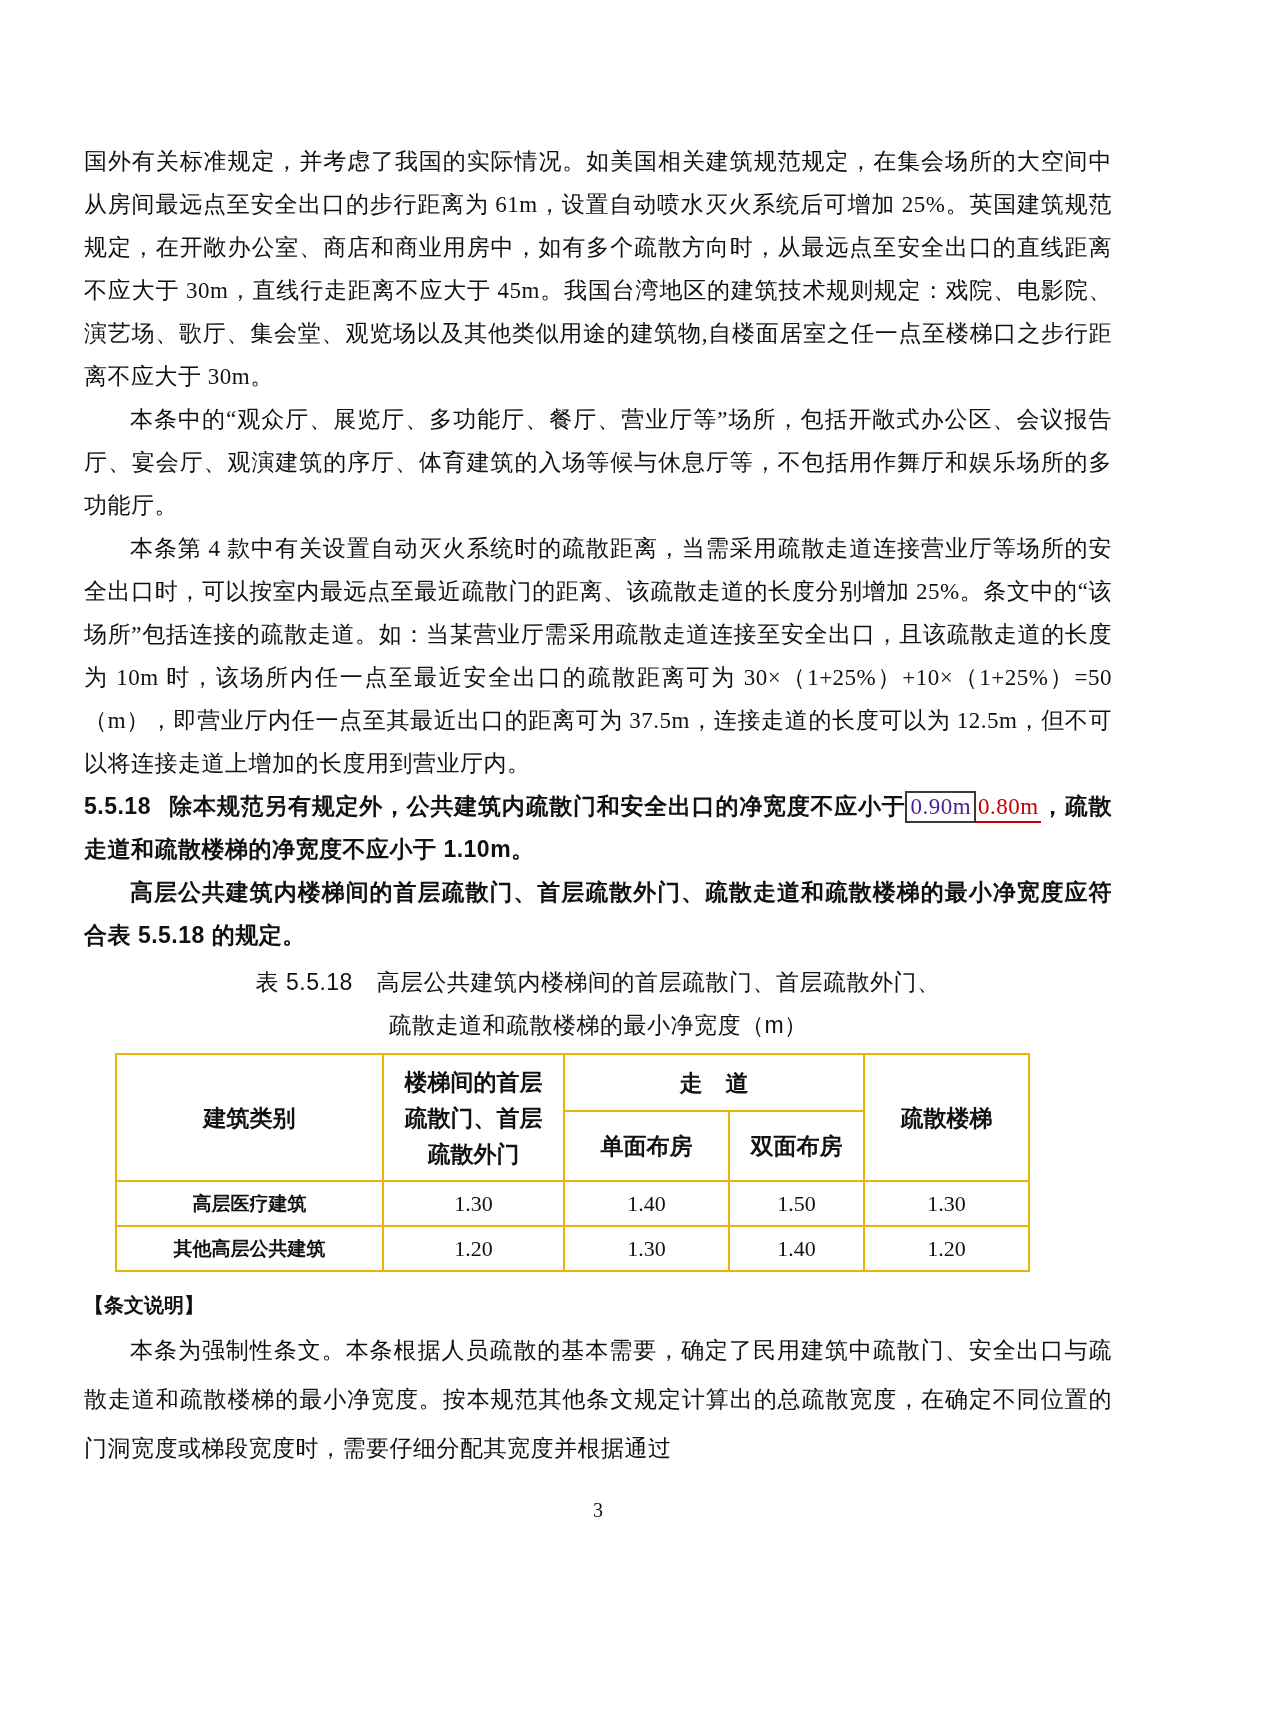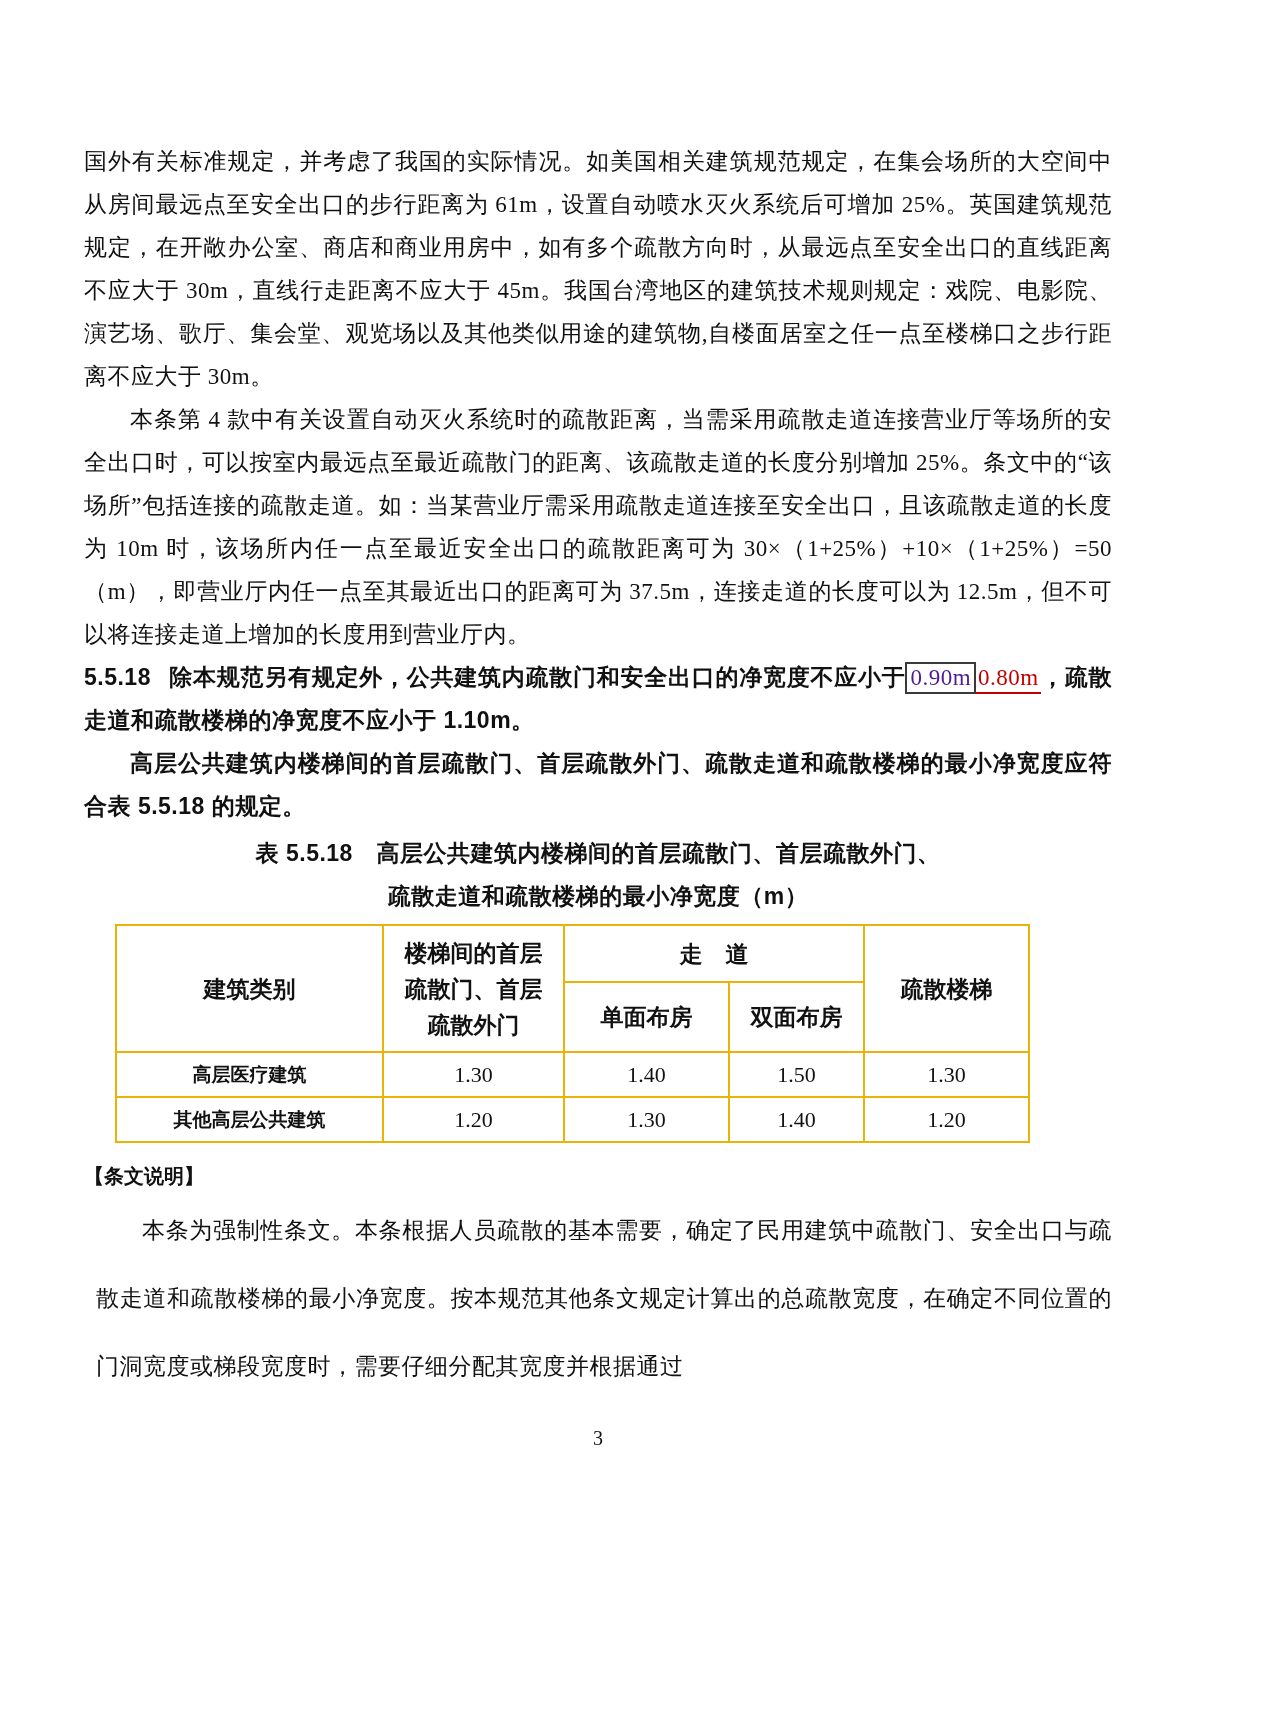--- a/index.html
+++ b/index.html
@@ -43,21 +43,21 @@
   }
   .rev-ins {
     color: #c00000;
     border-bottom: 2px solid #c00000;
     padding: 1px 2px 2px 2px;
     font-family: "Liberation Serif", serif;
     font-weight: 400;
   }
   .caption {
     font-family: "Liberation Sans", sans-serif;
-    font-weight: 700;
+    font-weight: 400;
     font-size: 23px;
     line-height: 43px;
     text-align: center;
     margin-top: 4px;
     letter-spacing: 0.5px;
   }
   table.spec {
     margin-left: 31px;
     margin-top: 6px;
     width: 913px;
@@ -90,40 +90,40 @@
   }
   .commentary-heading {
     font-family: Liberation Serif, serif;
     font-weight: 700;
     font-size: 20px;
     line-height: 42px;
     margin-top: 12px;
   }
   .commentary-body {
     font-size: 23px;
-    line-height: 68px;
+    line-height: 49px;
     text-align: justify;
     text-indent: 2em;
     letter-spacing: 0.5px;
-    margin-left: 12px;
   }
   .page-number {
     margin-top: 26px;
     text-align: center;
     font-size: 20px;
     font-family: "Liberation Serif", serif;
   }
 </style>
 </head>
 <body>
 
 <div class="page">
 
   <p class="body-text">国外有关标准规定，并考虑了我国的实际情况。如美国相关建筑规范规定，在集会场所的大空间中从房间最远点至安全出口的步行距离为 61m，设置自动喷水灭火系统后可增加 25%。英国建筑规范规定，在开敞办公室、商店和商业用房中，如有多个疏散方向时，从最远点至安全出口的直线距离不应大于 30m，直线行走距离不应大于 45m。我国台湾地区的建筑技术规则规定：戏院、电影院、演艺场、歌厅、集会堂、观览场以及其他类似用途的建筑物,自楼面居室之任一点至楼梯口之步行距离不应大于 30m。</p>
 
+  <p class="body-text indent">本条中的“观众厅、展览厅、多功能厅、餐厅、营业厅等”场所，包括开敞式办公区、会议报告厅、宴会厅、观演建筑的序厅、体育建筑的入场等候与休息厅等，不包括用作舞厅和娱乐场所的多功能厅。</p>
 
   <p class="body-text indent">本条第 4 款中有关设置自动灭火系统时的疏散距离，当需采用疏散走道连接营业厅等场所的安全出口时，可以按室内最远点至最近疏散门的距离、该疏散走道的长度分别增加 25%。条文中的“该场所”包括连接的疏散走道。如：当某营业厅需采用疏散走道连接至安全出口，且该疏散走道的长度为 10m 时，该场所内任一点至最近安全出口的疏散距离可为 30×（1+25%）+10×（1+25%）=50（m），即营业厅内任一点至其最近出口的距离可为 37.5m，连接走道的长度可以为 12.5m，但不可以将连接走道上增加的长度用到营业厅内。</p>
 
   <p class="clause-text">
     <span class="clause-number">5.5.18</span><span>除本规范另有规定外，公共建筑内疏散门和安全出口的净宽度不应小于</span><span class="rev-del">0.90m</span><span class="rev-ins">0.80m</span><span>，疏散走道和疏散楼梯的净宽度不应小于 1.10m。</span>
   </p>
 
   <p class="clause-text indent">高层公共建筑内楼梯间的首层疏散门、首层疏散外门、疏散走道和疏散楼梯的最小净宽度应符合表 5.5.18 的规定。</p>
 
   <div class="caption">表 5.5.18　高层公共建筑内楼梯间的首层疏散门、首层疏散外门、</div>

